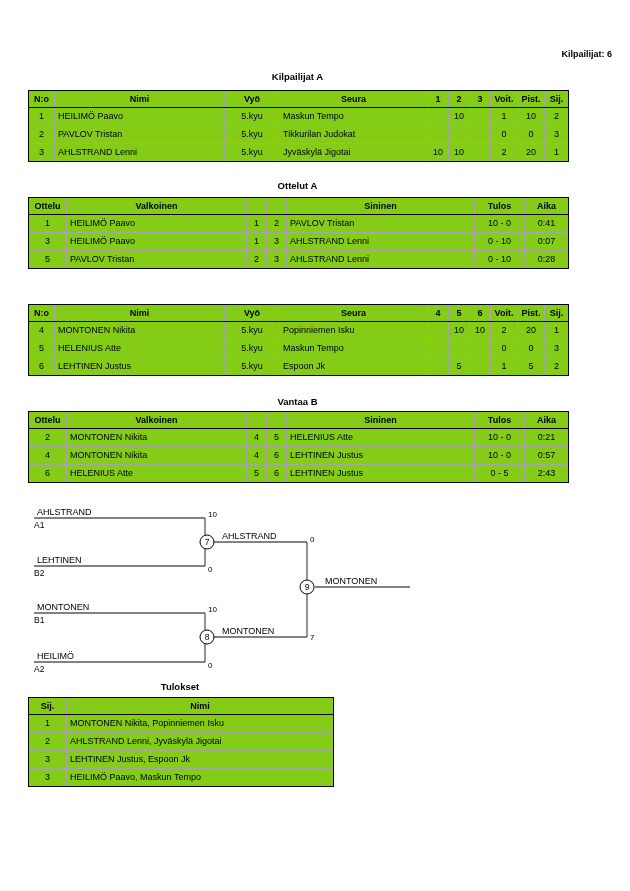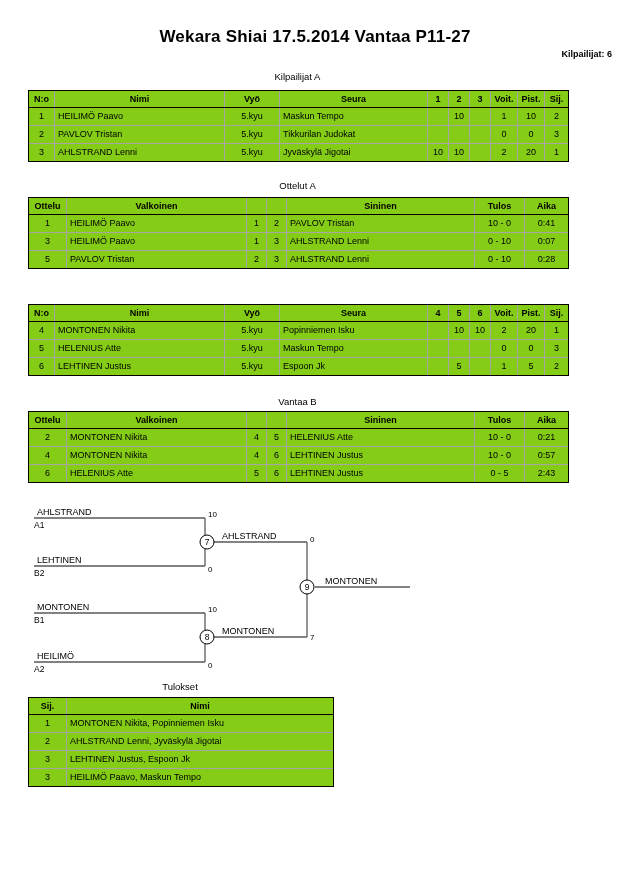--- a/index.html
+++ b/index.html
@@ -36,21 +36,21 @@
     top: 49px;
     right: 18px;
     font-size: 9px;
     font-weight: bold;
   }
 
   
   .caption {
     position: absolute;
     font-size: 9.5px;
-    font-weight: normal;
+    font-weight: bold;
     text-align: center;
   }
 
   
   table.grid {
     position: absolute;
     border-collapse: collapse;
     font-size: 9px;
     background: #84cc16;
     table-layout: fixed;
@@ -120,21 +120,20 @@
     fill: #ffffff;
     stroke: #000000;
     stroke-width: 1;
   }
 </style>
 </head>
 <body>
 
 <div class="page">
 
-  <div class="doc-title">Wekara Shiai  17.5.2014  Vantaa   P11-27</div>
   <div class="competitor-count">Kilpailijat: 6</div>
 
   <div class="caption" style="top:71px; left:25px; width:545px;">Kilpailijat A</div>
   <table class="grid" style="top:90px; left:28px; width:540px;">
     <colgroup>
       <col style="width:26px">
         <col style="width:170px">
         <col style="width:55px">
         <col style="width:148px">
       <col style="width:21px">

